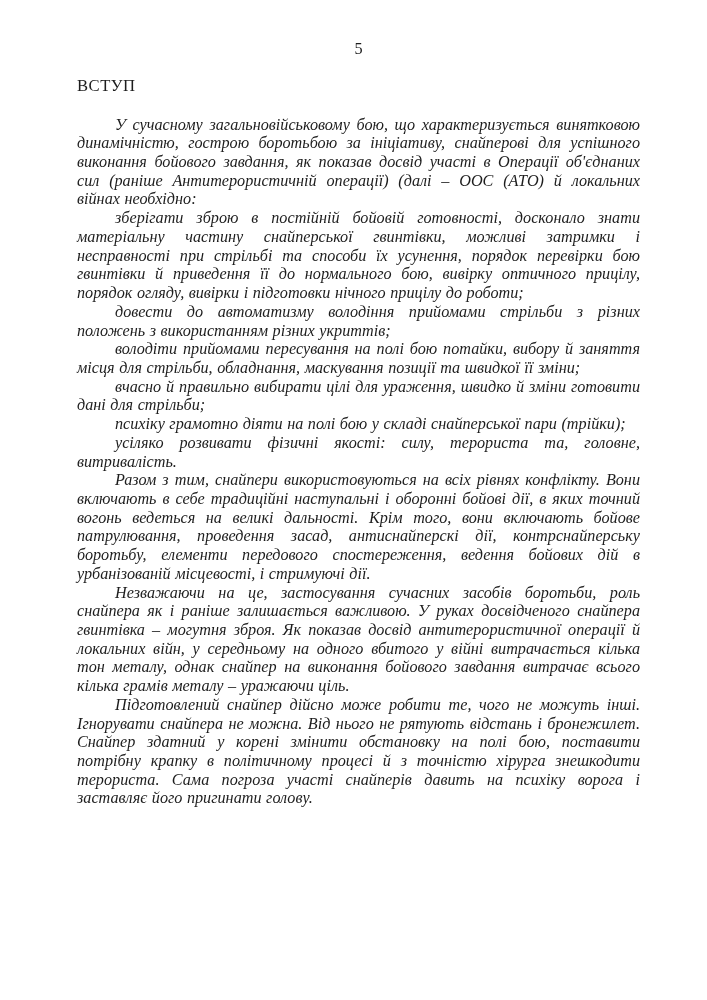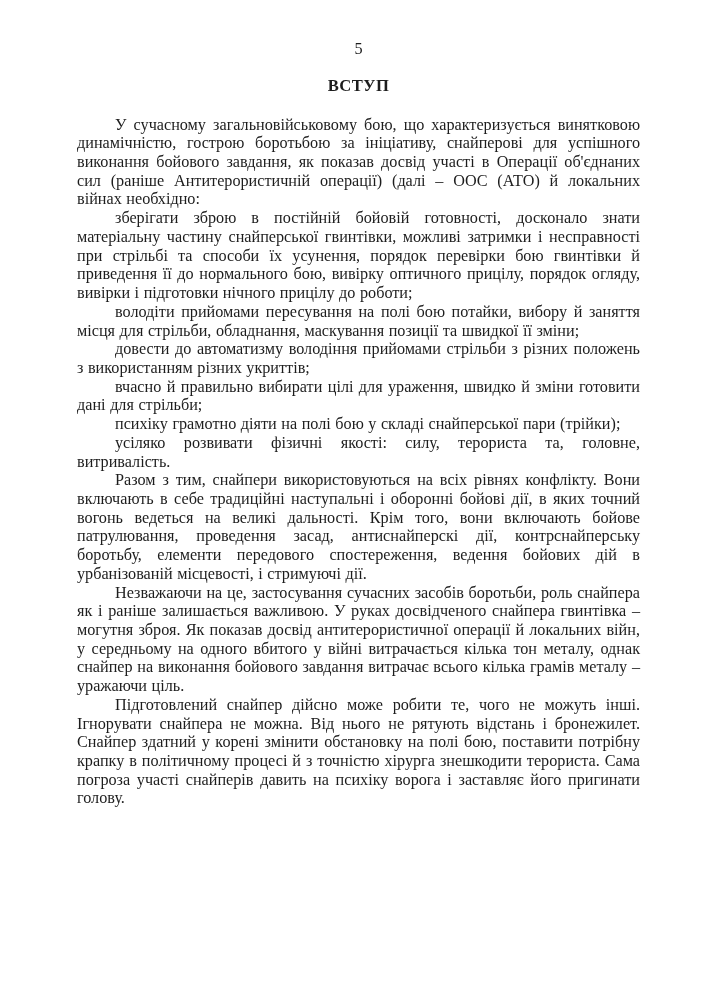--- a/index.html
+++ b/index.html
@@ -19,47 +19,48 @@
     color: #1d1d1d;
     overflow: hidden;
   }
   .page-number {
     text-align: center;
     font-size: 16.3px;
     line-height: 18.7px;
     margin: 0 0 18.7px 0;
   }
   .doc-title {
-    text-align: center;
+    text-align: left;
     font-size: 16.6px;
     line-height: 18.7px;
-    font-weight: bold;
+    font-weight: normal;
     margin: 0 0 19.5px 0;
     letter-spacing: 0.5px;
   }
   .doc-body p {
     margin: 0;
     font-size: 16.2px;
     line-height: 18.72px;
     text-align: justify;
     text-indent: 38px;
     word-spacing: 0.5px;
+    font-style: italic;
   }
 </style>
 </head>
 <body>
 
 <div class="page">
   <div class="page-number">5</div>
   <h1 class="doc-title">ВСТУП</h1>
   <div class="doc-body">
       <p>У сучасному загальновійськовому бою, що характеризується винятковою динамічністю, гострою боротьбою за ініціативу, снайперові для успішного виконання бойового завдання, як показав досвід участі в Операції об'єднаних сил (раніше Антитерористичній операції) (далі – ООС (АТО) й локальних війнах необхідно:</p>
       <p>зберігати зброю в постійній бойовій готовності, досконало знати матеріальну частину снайперської гвинтівки, можливі затримки і несправності при стрільбі та способи їх усунення, порядок перевірки бою гвинтівки й приведення її до нормального бою, вивірку оптичного прицілу, порядок огляду, вивірки і підготовки нічного прицілу до роботи;</p>
+      <p>довести до автоматизму володіння прийомами стрільби з різних положень з використанням різних укриттів;</p>
       <p>володіти прийомами пересування на полі бою потайки, вибору й заняття місця для стрільби, обладнання, маскування позиції та швидкої її зміни;</p>
-      <p>довести до автоматизму володіння прийомами стрільби з різних положень з використанням різних укриттів;</p>
       <p>вчасно й правильно вибирати цілі для ураження, швидко й зміни готовити дані для стрільби;</p>
       <p>психіку грамотно діяти на полі бою у складі снайперської пари (трійки);</p>
       <p>усіляко розвивати фізичні якості: силу, терориста та, головне, витривалість.</p>
       <p>Разом з тим, снайпери використовуються на всіх рівнях конфлікту. Вони включають в себе традиційні наступальні і оборонні бойові дії, в яких точний вогонь ведеться на великі дальності. Крім того, вони включають бойове патрулювання, проведення засад, антиснайперскі дії, контрснайперську боротьбу, елементи передового спостереження, ведення бойових дій в урбанізованій місцевості, і стримуючі дії.</p>
       <p>Незважаючи на це, застосування сучасних засобів боротьби, роль снайпера як і раніше залишається важливою. У руках досвідченого снайпера гвинтівка – могутня зброя. Як показав досвід антитерористичної операції й локальних війн, у середньому на одного вбитого у війні витрачається кілька тон металу, однак снайпер на виконання бойового завдання витрачає всього кілька грамів металу – уражаючи ціль.</p>
       <p>Підготовлений снайпер дійсно може робити те, чого не можуть інші. Ігнорувати снайпера не можна. Від нього не рятують відстань і бронежилет. Снайпер здатний у корені змінити обстановку на полі бою, поставити потрібну крапку в політичному процесі й з точністю хірурга знешкодити терориста. Сама погроза участі снайперів давить на психіку ворога і заставляє його пригинати голову.</p>
     </div>
 </div>
 
 </body></html>

